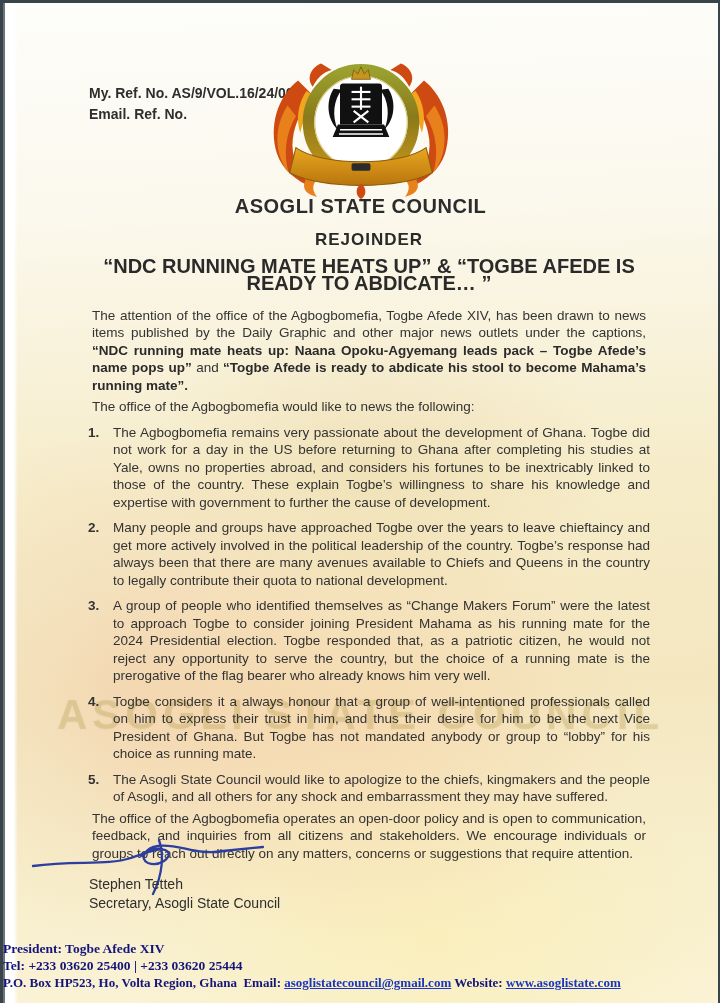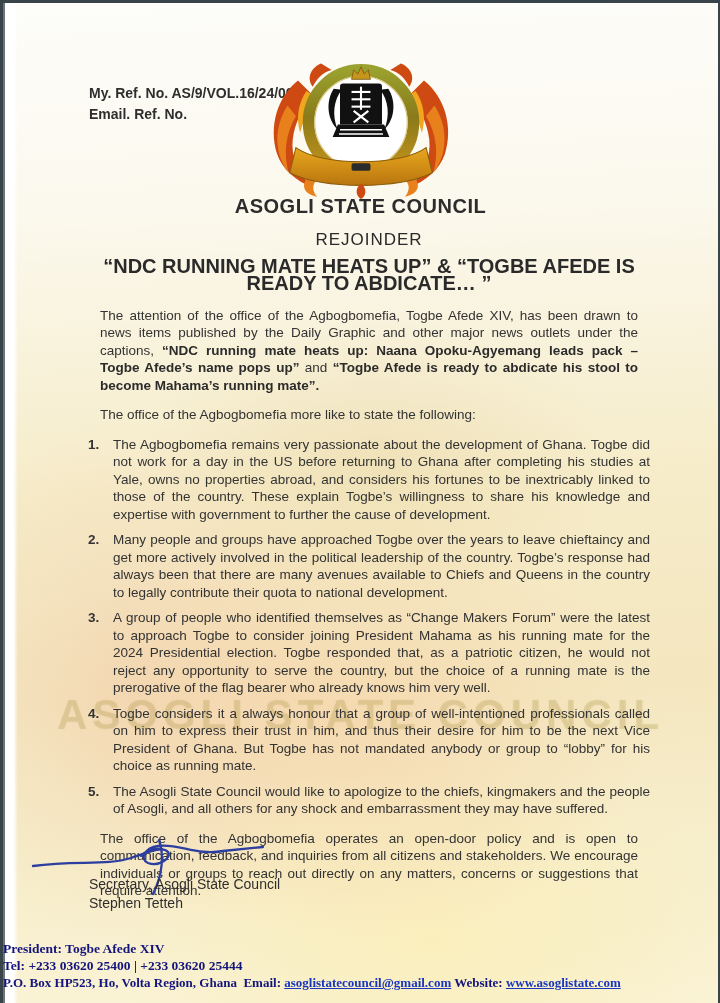--- a/index.html
+++ b/index.html
@@ -35,23 +35,23 @@
   .refs{position:absolute;top:80px;left:86px;font-size:14px;color:#2e2e2e;line-height:21px;font-weight:600;}
   #crest{position:absolute;top:48px;left:50%;transform:translateX(-50%);}
   .org-title{
     position:absolute;top:192px;left:0;width:100%;text-align:center;
     font-size:20px;font-weight:bold;color:#2c2c2c;letter-spacing:0.5px;
   }
   #content{
     position:absolute;top:228px;left:85px;width:562px;
     color:#333333;font-size:13.5px;line-height:17.5px;
   }
-  .doc-title{text-align:center;font-size:17px;font-weight:normal;color:#2a2a2a;letter-spacing:1px;}
+  .doc-title{text-align:center;font-size:17px;font-weight:bold;color:#2a2a2a;letter-spacing:1px;}
   .headline{text-align:center;font-size:20px;font-weight:bold;color:#2a2a2a;margin-top:9px;}
-  p.para{margin:12px;text-align:justify;}
+  p.para{margin:4px;text-align:justify;}
   .para.first{margin-top:14px;}
   .lead{margin-top:12px;}
   b.inline{color:#2b2b2b;}
   .list{margin-top:6px;}
   .item{display:flex;margin-top:8px;}
   .item .num{width:25px;flex:none;font-weight:600;}
   .item .text{flex:1;text-align:justify;}
   .closing{margin-top:8px;}
   #signature-wrap{position:absolute;top:833px;left:28px;width:250px;height:60px;pointer-events:none;}
   .sig-block{position:absolute;top:872px;left:86px;font-size:14px;color:#2e2e2e;line-height:19px;}
@@ -135,21 +135,21 @@
   </div>
 
   <div class="org-title">ASOGLI STATE COUNCIL</div>
 
   <div id="content">
     <div class="doc-title">REJOINDER</div>
     <div class="headline">“NDC RUNNING MATE HEATS UP” &amp; “TOGBE AFEDE IS READY TO ABDICATE… ”</div>
 
     <p class="para first"><span>The attention of the office of the Agbogbomefia, Togbe Afede XIV, has been drawn to news items published by the Daily Graphic and other major news outlets under the captions, </span><b class="inline">“NDC running mate heats up: Naana Opoku-Agyemang leads pack – Togbe Afede’s name pops up”</b><span> and </span><b class="inline">“Togbe Afede is ready to abdicate his stool to become Mahama’s running mate”.</b></p>
 
-    <p class="para lead">The office of the Agbogbomefia more like to state the following:</p>
+    <p class="para lead">The office of the Agbogbomefia would like to news the following:</p>
 
     <div class="list">
       <div class="item">
         <span class="num">1.</span>
         <span class="text">The Agbogbomefia remains very passionate about the development of Ghana. Togbe did not work for a day in the US before returning to Ghana after completing his studies at Yale, owns no properties abroad, and considers his fortunes to be inextricably linked to those of the country. These explain Togbe’s willingness to share his knowledge and expertise with government to further the cause of development.</span>
       </div>
       <div class="item">
         <span class="num">2.</span>
         <span class="text">Many people and groups have approached Togbe over the years to leave chieftaincy and get more actively involved in the political leadership of the country. Togbe’s response had always been that there are many avenues available to Chiefs and Queens in the country to legally contribute their quota to national development.</span>
       </div>
@@ -174,22 +174,22 @@
     <svg width="250" height="60" viewBox="0 0 250 60" style="overflow:visible">
       <g fill="none" stroke="#2c3e9f" stroke-width="2.3" stroke-linecap="round">
         <path d="M2,30 C45,24 75,30 100,22 C120,15 132,10 137,16 C141,22 128,31 117,27 C108,23 114,12 127,10 C147,7 166,20 192,15 L232,11"></path>
         <path d="M128,4 C133,18 132,38 122,58"></path>
         <path d="M110,20 C116,14 124,12 131,13"></path>
       </g>
     </svg>
   </div>
 
   <div class="sig-block">
+    <div>Stephen Tetteh</div>
     <div>Secretary, Asogli State Council</div>
-    <div>Stephen Tetteh</div>
   </div>
 
   <div id="footer">
     <div>President: Togbe Afede XIV</div>
     <div>Tel: +233 03620 25400 | +233 03620 25444</div>
     <div class="line3">
       <span>P.O. Box HP523, Ho, Volta Region, Ghana</span>&nbsp;
       <span>Email:</span>
       <a class="flink">asoglistatecouncil@gmail.com</a>
       <span>Website:</span>

